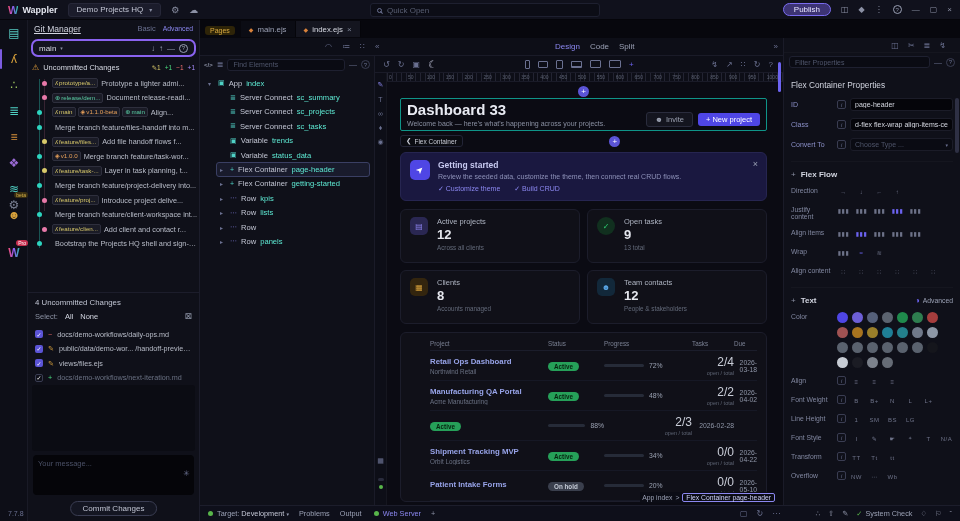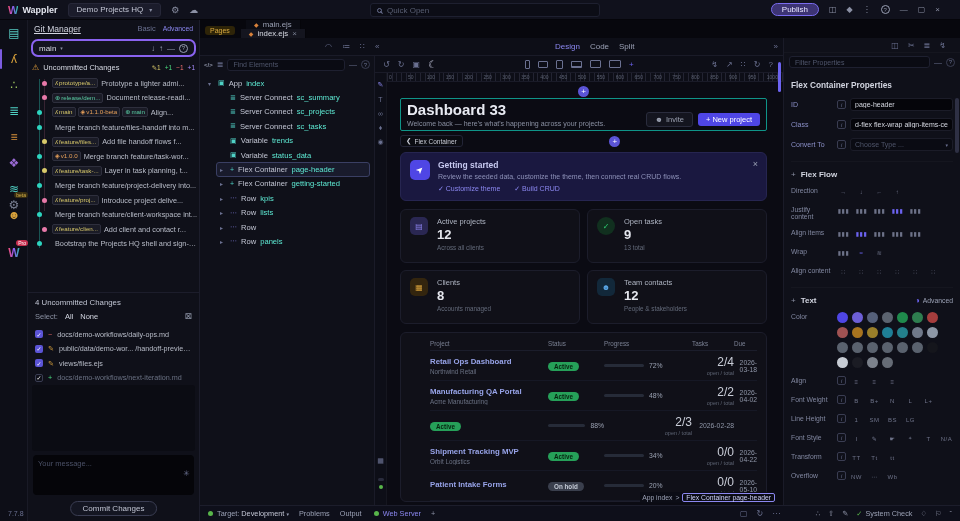--- a/index.html
+++ b/index.html
@@ -11,21 +11,21 @@
 
   
   #topbar{position:absolute;left:0;top:0;width:960px;height:20px;background:#10111c;display:flex;align-items:center;border-bottom:1px solid #05050a;}
   .wlogo{font-weight:bold;font-size:11px;margin:0 4px 0 8px;background:linear-gradient(90deg,#ff4d6d,#8a5cf5,#27c2a0);-webkit-background-clip:text;background-clip:text;color:transparent;}
   .appname{font-weight:bold;font-size:9px;color:#e4e6ef;margin-right:10px;}
   .proj-btn{background:#1b1c2b;border:1px solid #262738;border-radius:3px;height:14px;padding:0 8px;display:flex;align-items:center;gap:6px;color:#c3c6d4;font-size:8px;}
   .tb-ic{color:#8b90a4;font-size:9px;margin-left:10px;}
   #quickopen{position:absolute;left:370px;top:3px;width:230px;height:14px;background:#0c0d16;border:1px solid #1e2030;border-radius:3px;display:flex;align-items:center;gap:5px;padding:0 6px;color:#595f73;font-size:8px;}
   .mag{width:5px;height:5px;border:1px solid #6a7090;border-radius:50%;position:relative;display:inline-block;}
   .mag::after{content:"";position:absolute;width:3px;height:1px;background:#6a7090;transform:rotate(45deg);right:-2px;bottom:-1px;}
-  #topbar-right{margin-left:auto;display:flex;align-items:center;gap:10px;padding-right:20px;}
+  #topbar-right{margin-left:auto;display:flex;align-items:center;gap:10px;padding-right:8px;}
   .publish{background:#3d3474;border:1px solid #7a6cf0;border-radius:8px;color:#e7e5ff;font-size:8px;padding:1px 10px;}
   .winctl{color:#8b90a4;font-size:8px;}
 
   
   #rail{position:absolute;left:0;top:20px;width:28px;height:501px;background:#0d0e17;border-right:1px solid #191a26;}
   .rail-item{width:28px;height:26px;display:flex;align-items:center;justify-content:center;font-size:12px;position:relative;}
   .rail-item[data-active="true"]::before{content:"";position:absolute;left:0;top:3px;bottom:3px;width:2px;background:#7c5ce0;border-radius:1px;}
   .rail-badge{position:absolute;font-size:5px;border-radius:4px;padding:0 2px;line-height:6px;}
 
   
@@ -168,21 +168,21 @@
   .crumb-cur{border:1px solid #8b87f0;border-radius:2px;color:#cdd0f8;padding:0 3px;}
 
   
   #props{position:absolute;left:783px;top:38px;width:177px;height:467px;background:#0f1019;border-left:1px solid #1a1b28;}
   #props-icons{height:15px;display:flex;justify-content:flex-end;gap:9px;align-items:center;padding-right:14px;border-bottom:1px solid #15161f;}
   .pi-ic{color:#6a7090;font-size:8px;}
   #filterrow{display:flex;align-items:center;gap:4px;padding:3px 5px;}
   #filterrow input{flex:1;height:12px;background:#0a0b13;border:1px solid #1e2030;border-radius:3px;color:#c9ccd6;font-size:7px;padding:0 5px;outline:none;min-width:0;}
   #filterrow input::placeholder{color:#4f556b;}
   #props-body{padding:5px 7px 0;}
-  .props-title{font-size:8.3px;font-weight:bold;color:#d2d5e0;margin:4px 0 8px;}
+  .props-title{font-size:8.3px;font-weight:normal;color:#d2d5e0;margin:4px 0 8px;}
   .field-row{display:flex;align-items:center;gap:4px;margin-bottom:7px;}
   .flabel{width:42px;font-size:7px;color:#8b90c8;flex-shrink:0;}
   .pinfo{width:9px;height:9px;border:1px solid #3a3d52;border-radius:2px;color:#6a7090;font-size:5.5px;display:flex;align-items:center;justify-content:center;flex-shrink:0;font-style:italic;}
   .field-row input{flex:1;height:13px;background:#05050a;border:1px solid #1b1c28;border-radius:3px;color:#d6d9e2;font-size:7px;padding:0 4px;outline:none;min-width:0;}
   .fselect{flex:1;height:13px;background:#0a0b13;border:1px solid #1b1c28;border-radius:3px;color:#4f556b;font-size:7px;padding:0 4px;display:flex;align-items:center;}
   .fselect .car{margin-left:auto;color:#6a7090;font-size:5px;}
   .sec-head{display:flex;align-items:center;gap:5px;font-size:8px;font-weight:bold;color:#d2d5e0;margin:10px 0 7px;border-top:1px solid #15161f;padding-top:8px;}
   .sec-ic{color:#8b90a4;font-weight:normal;}
   .adv{margin-left:auto;font-weight:normal;font-size:6.8px;color:#9aa0b4;display:flex;gap:3px;align-items:center;}
   .adv-dot{color:#6c63f0;font-size:8px;}
@@ -483,21 +483,21 @@
   <div id="filearea"></div>
   <div id="msgbox">
     <textarea placeholder="Your message..." style=""></textarea>
     <span class="spark">✳</span>
   </div>
   <button id="commit-btn">Commit Changes</button>
 </div>
 
 <div id="tabsbar">
   <span class="pages-chip">Pages</span>
-  <div class="flex" style="height:100%;flex-direction:column;">
+  <div class="flex" style="height:100%;">
 
       <div class="tab" data-active="false">
         <span class="tab-ico">◆</span>
         <span>main.ejs</span>
 
       </div>
 
       <div class="tab" data-active="true">
         <span class="tab-ico">◆</span>
         <span>index.ejs</span>

